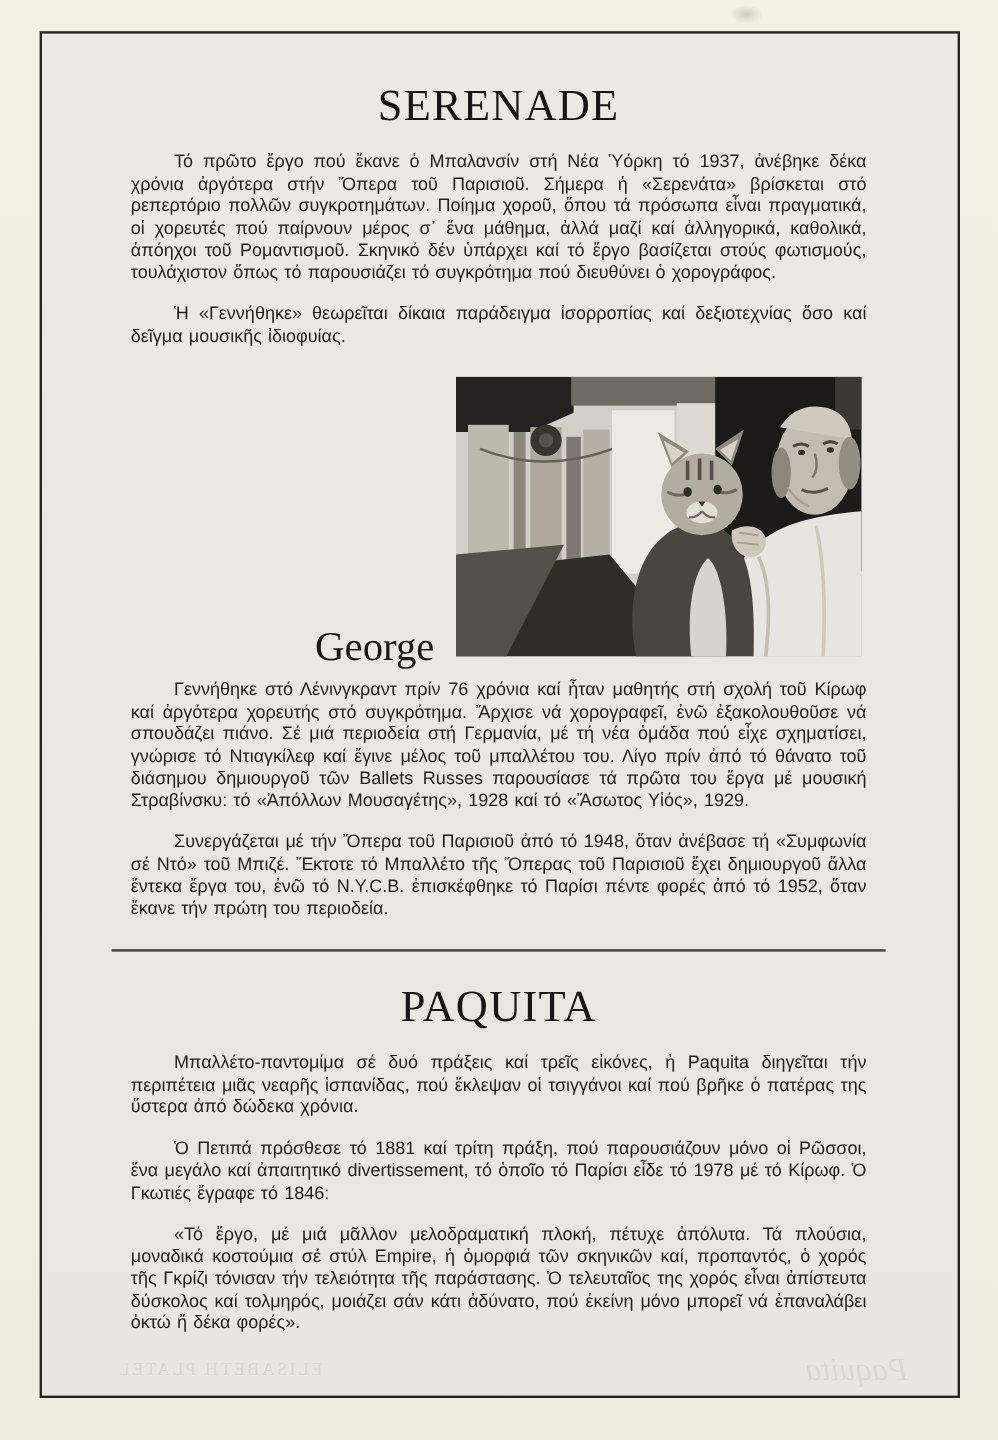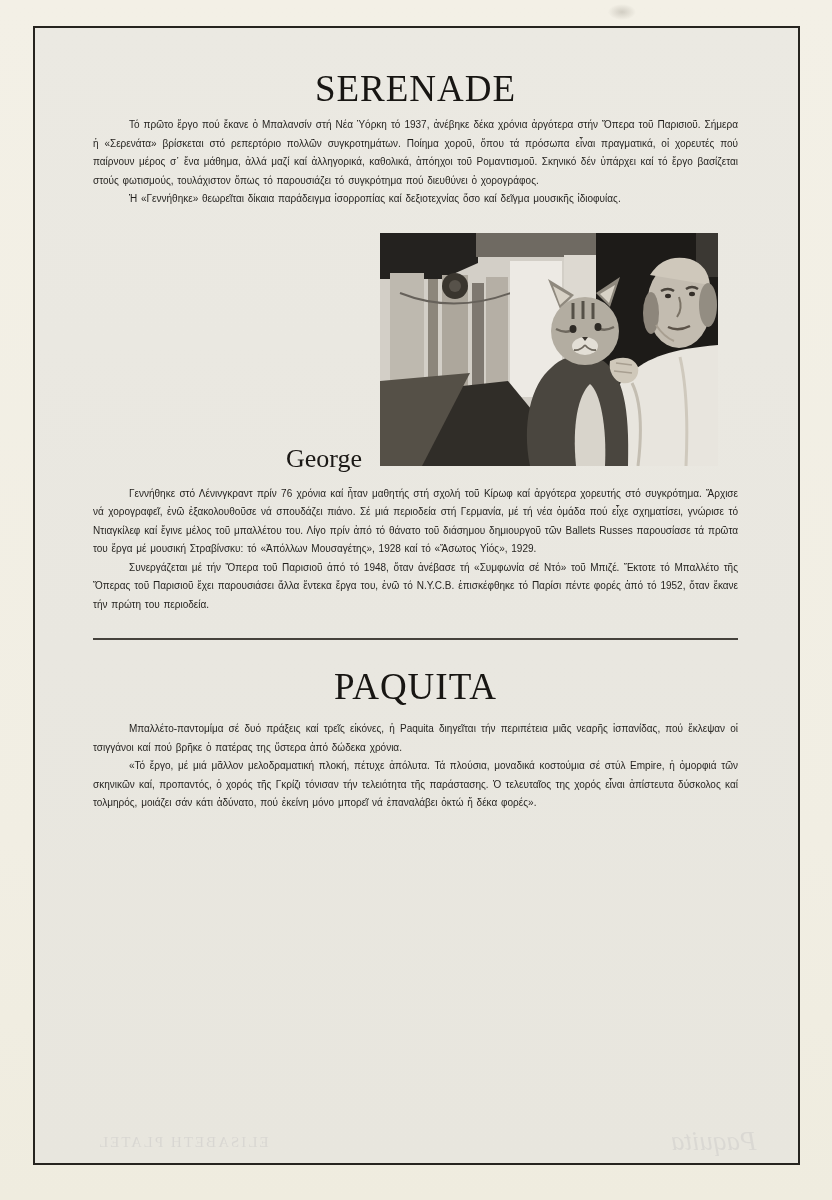--- a/index.html
+++ b/index.html
@@ -44,40 +44,40 @@
     font-weight: 400;
     font-size: 37px;
     line-height: 42px;
     letter-spacing: 1px;
     color: #181613;
   }
   .sec-title.second {
     margin-top: 26px;
   }
   p.body-text {
-    margin: 0;
+    margin: 16px;
     text-align: justify;
     text-indent: 36px;
-    font-size: 10px;
+    font-size: 15px;
     line-height: 18.5px;
     color: #211f1c;
     word-spacing: 1px;
   }
   .photo-row {
     position: relative;
     height: 234px;
     margin-top: 24px;
   }
   .photo-caption {
     position: absolute;
     left: 0; bottom: -6px;
     width: 269px;
     text-align: right;
     font-family: "Liberation Serif", "DejaVu Serif", serif;
-    font-size: 26px;
+    font-size: 34px;
     line-height: 28px;
     color: #1b1916;
   }
   .photo {
     position: absolute;
     left: 287px; top: 0;
     width: 338px; height: 233px;
     background: #cdc9c1;
   }
   .photo svg { display: block; width: 338px; height: 233px; }
@@ -191,29 +191,30 @@
             <path d="M205,112 Q200,118 194,117 M205,112 Q210,118 216,117" stroke="#6e685e" stroke-width="1.8" fill="none"></path>
 
             <path d="M230,128 C242,122 254,124 258,134 C260,144 252,152 242,150 C234,148 228,138 230,128 Z" fill="#cfc8ba"></path>
             <path d="M236,130 L252,132 M234,138 L252,140" stroke="#a89f91" stroke-width="1.6" fill="none"></path>
           </svg>
         </div>
       </div>
 
       <div class="bio-block">
         <p class="body-text">Γεννήθηκε στό Λένινγκραντ πρίν 76 χρόνια καί ἦταν μαθητής στή σχολή τοῦ Κίρωφ καί ἀργότερα χορευτής στό συγκρότημα. Ἄρχισε νά χορογραφεῖ, ἐνῶ ἐξακολουθοῦσε νά σπουδάζει πιάνο. Σέ μιά περιοδεία στή Γερμανία, μέ τή νέα ὁμάδα πού εἶχε σχηματίσει, γνώρισε τό Ντιαγκίλεφ καί ἔγινε μέλος τοῦ μπαλλέτου του. Λίγο πρίν ἀπό τό θάνατο τοῦ διάσημου δημιουργοῦ τῶν Ballets Russes παρουσίασε τά πρῶτα του ἔργα μέ μουσική Στραβίνσκυ: τό «Ἀπόλλων Μουσαγέτης», 1928 καί τό «Ἄσωτος Υἱός», 1929.</p>
-        <p class="body-text">Συνεργάζεται μέ τήν Ὄπερα τοῦ Παρισιοῦ ἀπό τό 1948, ὅταν ἀνέβασε τή «Συμφωνία σέ Ντό» τοῦ Μπιζέ. Ἔκτοτε τό Μπαλλέτο τῆς Ὄπερας τοῦ Παρισιοῦ ἔχει παρουσιάσει ἄλλα ἕντεκα ἔργα του, ἐνῶ τό N.Y.C.B. ἐπισκέφθηκε τό Παρίσι πέντε φορές ἀπό τό 1952, ὅταν ἔκανε τήν πρώτη του περιοδεία.</p>
+        <p class="body-text">Συνεργάζεται μέ τήν Ὄπερα τοῦ Παρισιοῦ ἀπό τό 1948, ὅταν ἀνέβασε τή «Συμφωνία σέ Ντό» τοῦ Μπιζέ. Ἔκτοτε τό Μπαλλέτο τῆς Ὄπερας τοῦ Παρισιοῦ ἔχει δημιουργοῦ ἄλλα ἕντεκα ἔργα του, ἐνῶ τό N.Y.C.B. ἐπισκέφθηκε τό Παρίσι πέντε φορές ἀπό τό 1952, ὅταν ἔκανε τήν πρώτη του περιοδεία.</p>
       </div>
 
       <hr class="divider">
 
       <h2 class="sec-title second">PAQUITA</h2>
 
       <div class="paquita-block">
         <p class="body-text">Μπαλλέτο-παντομίμα σέ δυό πράξεις καί τρεῖς εἰκόνες, ἡ Paquita διηγεῖται τήν περιπέτεια μιᾶς νεαρῆς ἱσπανίδας, πού ἔκλεψαν οἱ τσιγγάνοι καί πού βρῆκε ὁ πατέρας της ὕστερα ἀπό δώδεκα χρόνια.</p>
+        <p class="body-text">Ὁ Πετιπά πρόσθεσε τό 1881 καί τρίτη πράξη, πού παρουσιάζουν μόνο οἱ Ρῶσσοι, ἕνα μεγάλο καί ἀπαιτητικό divertissement, τό ὁποῖο τό Παρίσι εἶδε τό 1978 μέ τό Κίρωφ. Ὁ Γκωτιές ἔγραφε τό 1846:</p>
         <p class="body-text">«Τό ἔργο, μέ μιά μᾶλλον μελοδραματική πλοκή, πέτυχε ἀπόλυτα. Τά πλούσια, μοναδικά κοστούμια σέ στύλ Empire, ἡ ὀμορφιά τῶν σκηνικῶν καί, προπαντός, ὁ χορός τῆς Γκρίζι τόνισαν τήν τελειότητα τῆς παράστασης. Ὁ τελευταῖος της χορός εἶναι ἀπίστευτα δύσκολος καί τολμηρός, μοιάζει σάν κάτι ἀδύνατο, πού ἐκείνη μόνο μπορεῖ νά ἐπαναλάβει ὀκτώ ἤ δέκα φορές».</p>
       </div>
 
     </div>
 
     <span class="show-through left">ELISABETH PLATEL</span>
     <span class="show-through right">Paquita</span>
   </div>
 </div>
 

